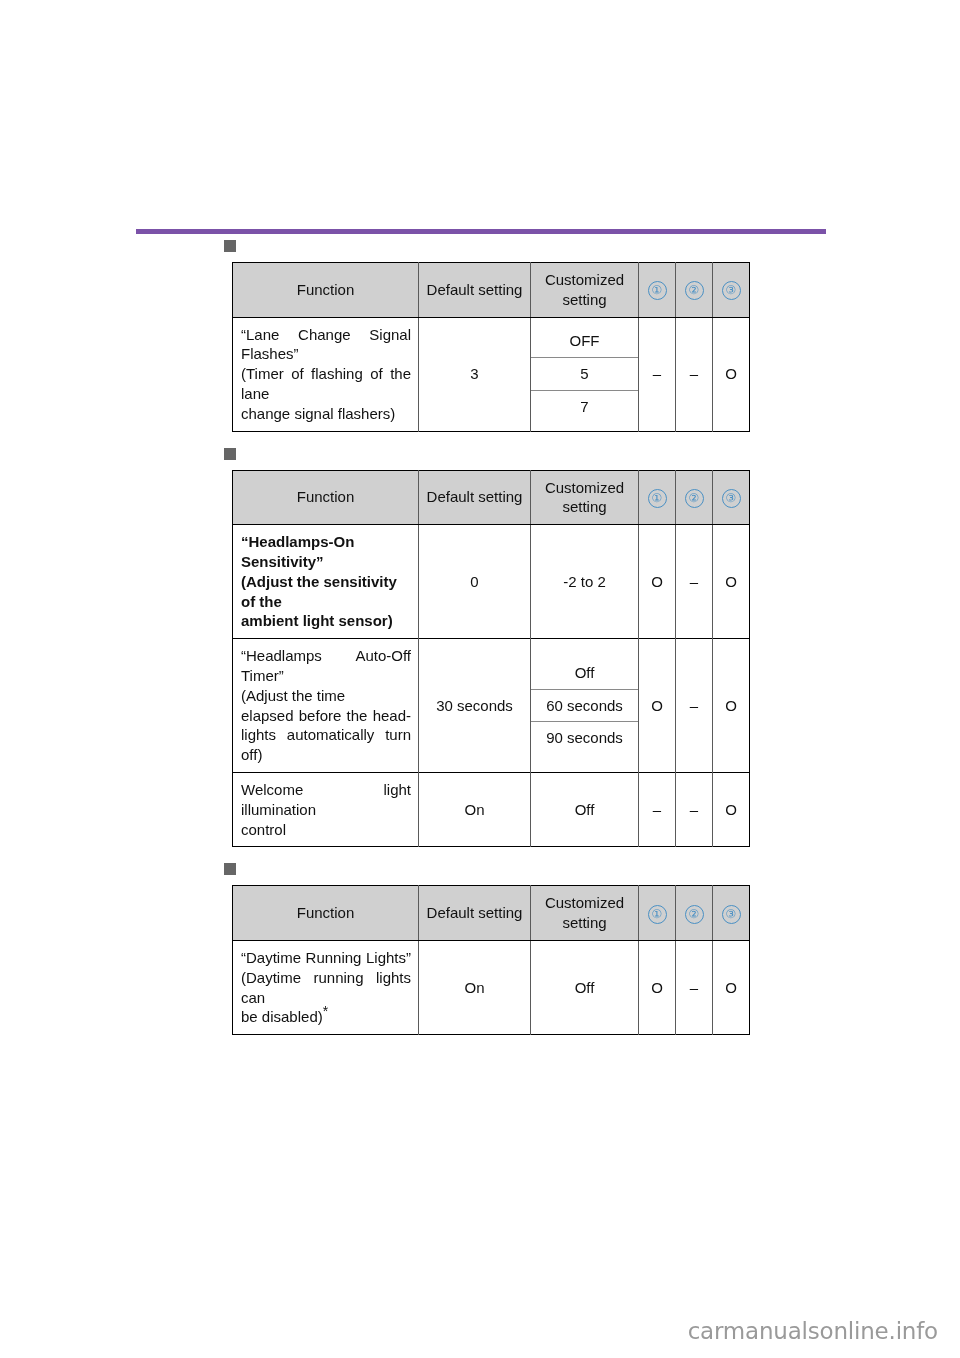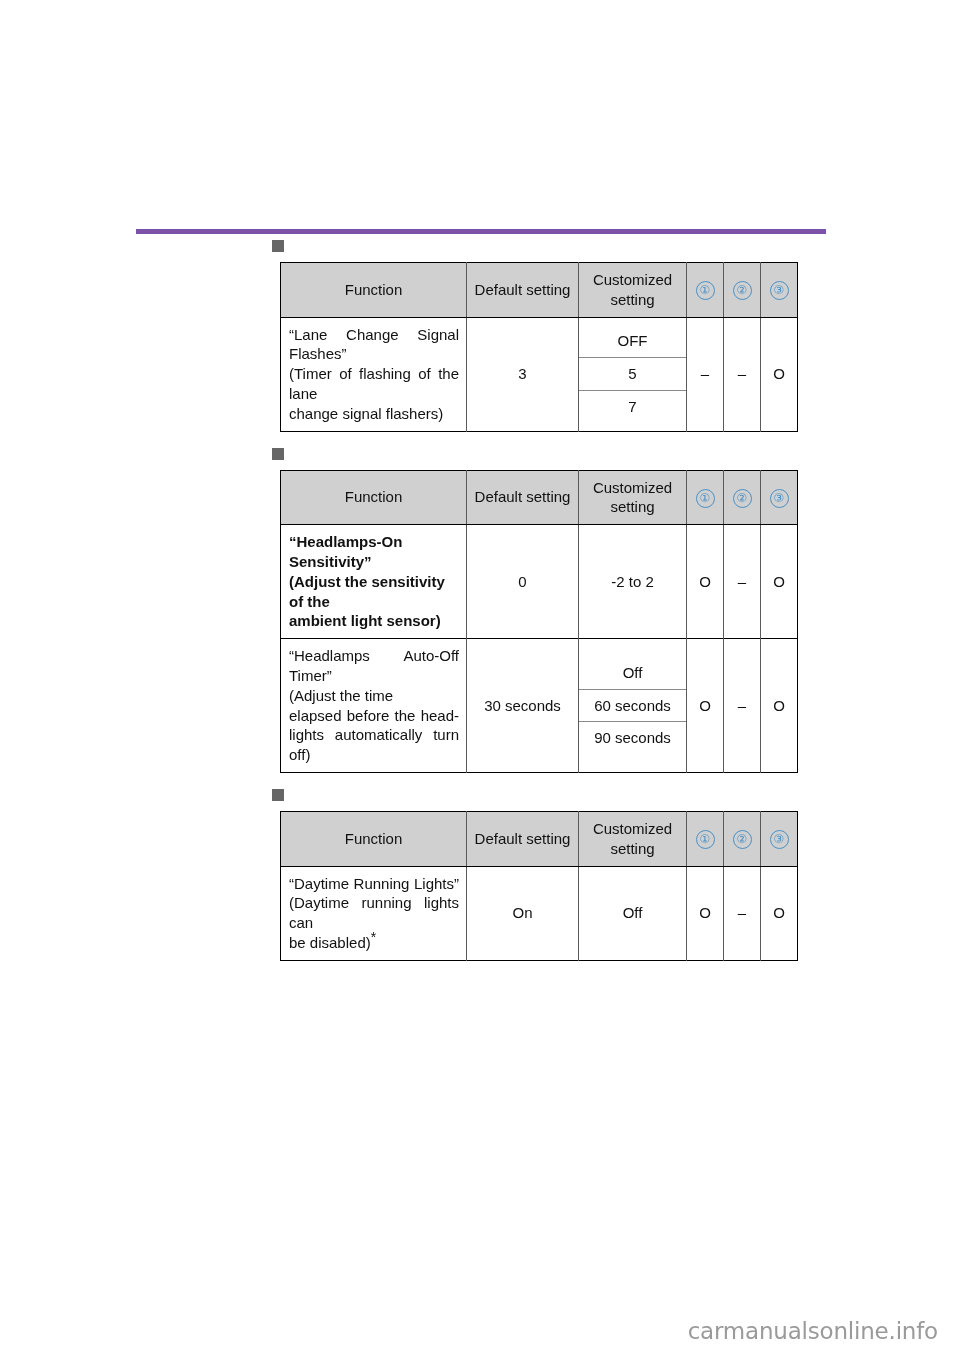--- a/index.html
+++ b/index.html
@@ -32,21 +32,20 @@
     height: 5px;
     background: #7B52A8;
   }
 
   
   .content {
     position: absolute;
     left: 0;
     top: 240px;
     width: 784px;
-    padding-left: 48px;
   }
 
   
   .section {
     position: relative;
   }
   .section + .section {
     margin-top: 16px;
   }
 
@@ -290,20 +289,31 @@
                 <span class="sub-stack">
                   <span class="sub">Off</span>
                   <span class="sub">60 seconds</span>
                   <span class="sub">90 seconds</span>
                 </span>
               </td>
               <td class="ctr glyph-o">O</td>
               <td class="ctr glyph-dash">–</td>
               <td class="ctr glyph-o">O</td>
             </tr>
+            <tr class="grp">
+              <td class="func">
+                <span>Welcome  light  illumination</span>
+                <span class="lastline" style="display:block">control</span>
+              </td>
+              <td class="ctr">On</td>
+              <td class="ctr">Off</td>
+              <td class="ctr glyph-dash">–</td>
+              <td class="ctr glyph-dash">–</td>
+              <td class="ctr glyph-o">O</td>
+            </tr>
           </tbody>
         </table>
       </div>
     </div>
 
     <div class="section">
       <div class="section-marker"></div>
       <div class="tbl-wrap">
         <table class="spec">
           <colgroup>

